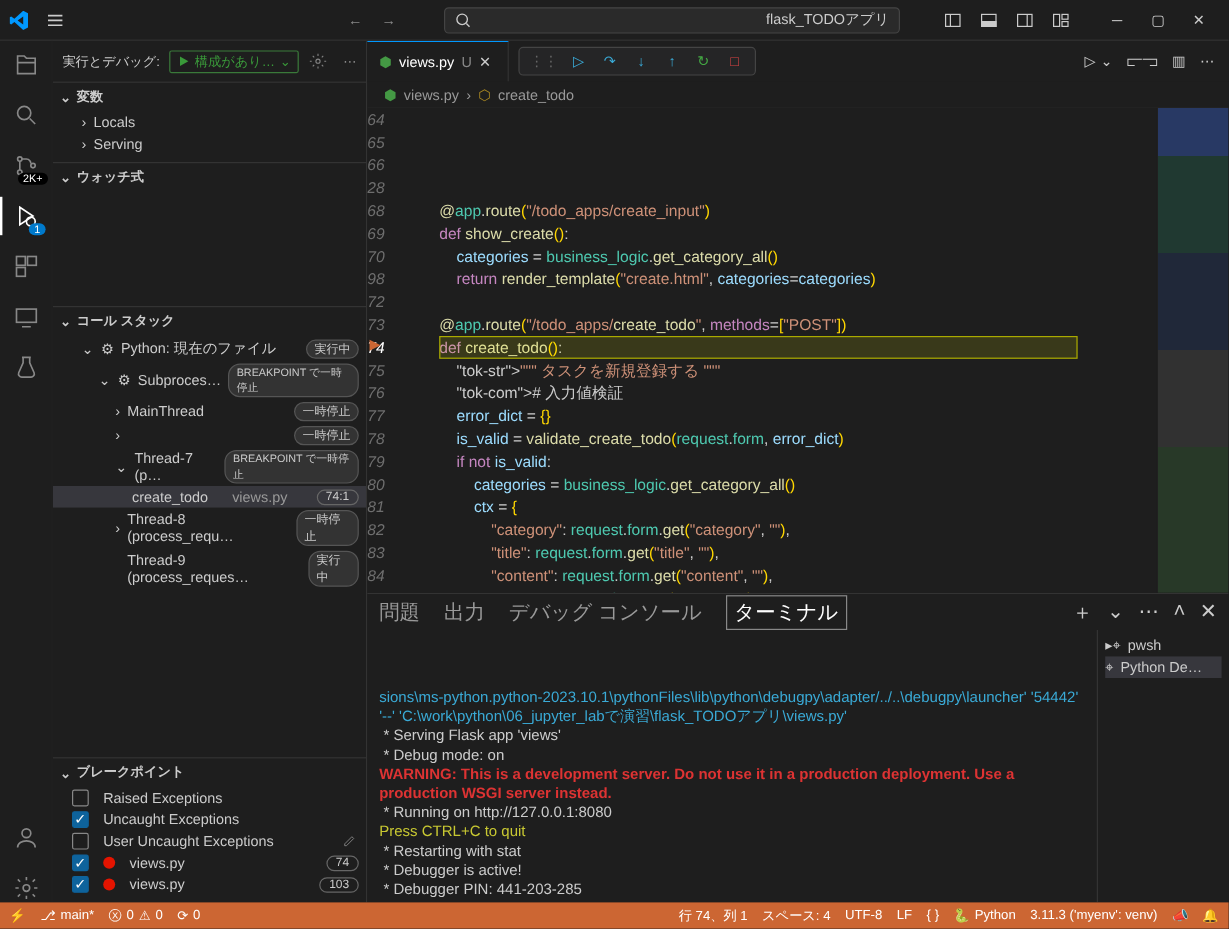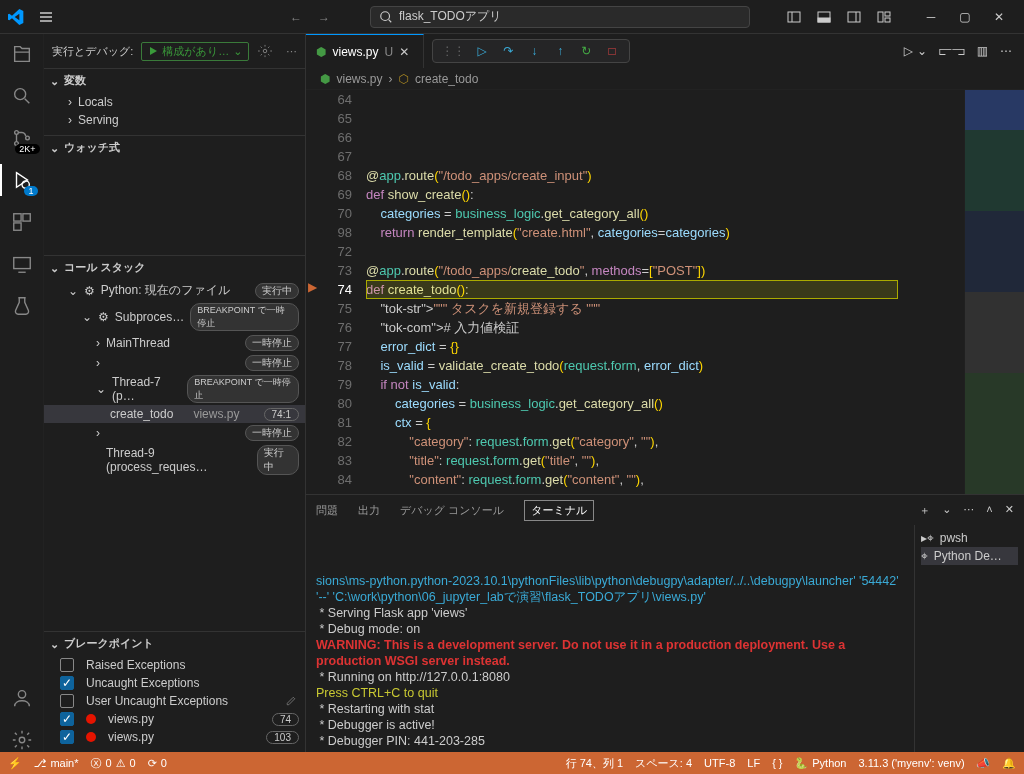--- a/index.html
+++ b/index.html
@@ -4,21 +4,21 @@
 <style>
 * { margin: 0; padding: 0; box-sizing: border-box; font-family: 'Segoe UI', 'Meiryo', sans-serif; }
 body { background: #1e1e1e; color: #ccc; width: 1024px; height: 774px; overflow: hidden; display: flex; flex-direction: column; font-size: 12px; }
 .title-bar { height: 34px; background: #1e1e1e; display: flex; align-items: center; padding: 0 8px; gap: 12px; border-bottom: 1px solid #333; }
 .title-left { display: flex; align-items: center; gap: 14px; }
 .vscode-logo { width: 16px; height: 16px; color: #0098ff; }
 .menu-icon { width: 16px; height: 16px; color: #ccc; cursor: pointer; }
 .nav-arrows { display: flex; gap: 8px; margin-left: 220px; }
 .nav-arrow { width: 20px; height: 20px; display:flex;align-items:center;justify-content:center; color: #888; cursor: pointer; }
 .search-center { flex: 1; display: flex; justify-content: center; }
-.search-box { width: 380px; height: 22px; background: #2a2a2a; border: 1px solid #444; border-radius: 4px; display: flex; align-items: center; padding: 0 8px; gap: 6px; color: #ccc; }
+.search-box { width: 380px; height: 22px; background: #2a2a2a; border: 1px solid #444; border-radius: 4px; display: flex; align-items: center; padding: 0 8px; gap: 6px; color: #ccc; justify-content: space-between; }
 .title-right { display: flex; gap: 14px; align-items: center; margin-left:auto; }
 .title-icon { width: 16px; height: 16px; color: #ccc; cursor: pointer; }
 .window-controls { display: flex; gap: 0; margin-left: 8px; }
 .win-ctrl { width: 34px; height: 28px; display: flex; align-items: center; justify-content: center; cursor: pointer; }
 
 .main-area { flex: 1; display: flex; overflow: hidden; }
 .activity-bar { width: 44px; background: #1e1e1e; display: flex; flex-direction: column; align-items: center; padding-top: 8px; gap: 18px; border-right: 1px solid #222;}
 .activity-item { width: 24px; height: 24px; display: flex; align-items: center; justify-content: center; color: #888; cursor: pointer; position: relative; }
 .activity-item.active { color: #fff; }
 .activity-item.active::before { content: ''; position: absolute; left: -10px; top: -4px; width: 2px; height: 32px; background: #fff; }
@@ -52,37 +52,37 @@
 .editor-tab { height: 34px; background: #1e1e1e; border-right: 1px solid #333; border-top: 1px solid #0098ff; display: flex; align-items: center; padding: 0 10px; gap: 6px; color: #fff; cursor: pointer; }
 .editor-tab .py-icon { color: #449944; }
 .tab-mod { color: #888; }
 .tab-close { width: 14px; height: 14px; color: #ccc; }
 .debug-toolbar { margin-left: 8px; display: flex; align-items: center; gap: 8px; padding: 2px 8px; border: 1px solid #444; border-radius: 4px; background: #252526;}
 .dbg-btn { width: 18px; height: 18px; display:flex;align-items:center;justify-content:center; cursor: pointer; }
 .dbg-handle { color: #666; }
 .tab-right { margin-left: auto; display: flex; gap: 12px; padding-right: 12px; color: #ccc; }
 .breadcrumb { height: 22px; display: flex; align-items: center; padding: 0 14px; gap: 6px; background: #1e1e1e; color: #999; font-size: 12px; border-bottom: 1px solid #222;}
 .code-editor { flex: 1; display: flex; overflow: hidden; background: #1e1e1e; font-family: Consolas, monospace; font-size: 13px; position: relative;}
-.gutter { width: 60px; text-align: right; color: #6e6e6e; padding-right: 14px; line-height: 19px; padding-top: 0; user-select:none;}
+.gutter { width: 60px; text-align: left; color: #6e6e6e; padding-right: 14px; line-height: 19px; padding-top: 0; user-select:none;font-style:italic;}
 .gutter .current { color: #fff; }
 .bp-col { position:absolute; left:0; top:0; width:14px;}
 .bp-mark { position:absolute; left:2px; color:#cc6633; font-size:12px;}
 .code-lines { flex: 1; line-height: 19px; white-space: pre; position: relative; }
 .hl-line { position: absolute; left: 0; right: 66px; height: 19px; background: rgba(255,255,0,0.12); border: 1px solid #aaaa00; box-sizing: border-box; pointer-events: none; }
 .minimap { width: 60px; background: #1e1e1e; border-left: 1px solid #222; opacity: 0.5; background-image: linear-gradient(#3355aa 0 10%, #225544 10% 30%, #223355 30% 50%, #444 50% 70%, #335533 70% 100%); }
 .tok-kw { color: #c586c0; }
 .tok-dec { color: #dcdcaa; }
 .tok-fn { color: #dcdcaa; }
 .tok-str { color: #ce9178; }
 .tok-var { color: #9cdcfe; }
 .tok-cls { color: #4ec9b0; }
 .tok-punct { color: #ffd700; }
 
 .panel-area { height: 258px; background: #1e1e1e; border-top: 1px solid #333; display: flex; flex-direction: column; }
-.panel-tabs { height: 30px; display: flex; align-items: center; padding: 0 10px; gap: 20px; font-size: 11px; }
+.panel-tabs { height: 30px; display: flex; align-items: center; padding: 0 10px; gap: 20px; font-size: 17px; }
 .panel-tab { cursor: pointer; color: #999; padding: 3px 0; }
 .panel-tab.active2 { color: #fff; border: 1px solid #888; padding: 2px 6px;}
 .panel-right-icons { margin-left: auto; display: flex; gap: 12px; color: #ccc; }
 .panel-content { flex: 1; display: flex; overflow: hidden; }
 .terminal { flex: 1; padding: 4px 10px; font-family: Consolas, monospace; font-size: 12.5px; line-height: 16px; white-space: pre-wrap; overflow: hidden; }
 .term-cyan { color: #3aaad6; margin-top: 44px; }
 .term-white { color: #ccc; }
 .term-red { color: #dd3333; font-weight: bold; }
 .term-yellow { color: #c8c832; }
 .term-list { width: 110px; border-left: 1px solid #333; padding: 4px 6px; font-size: 12px; }
@@ -283,20 +283,21 @@
             <span>Thread-7 (p…</span>
             <span class="badge paused">BREAKPOINT で一時停止</span>
           </div>
         <div class="tree-item tree-item-l4 selected">
             <span>create_todo</span>
             <span style="margin-left:auto;margin-right:4px;color:#999">views.py</span>
             <span class="count-badge">74:1</span>
           </div>
         <div class="tree-item tree-item-l3">
             <span>›</span>
+            <span>Thread-8 (process_requ…</span>
             <span class="badge">一時停止</span>
           </div>
         <div class="tree-item tree-item-l3">
             <span style="opacity:0">›</span>
             <span>Thread-9 (process_reques…</span>
             <span class="badge">実行中</span>
           </div>
       </div>
     </div>
 
@@ -370,21 +371,21 @@
       <span>create_todo</span>
     </div>
     <div class="code-editor">
       <div class="bp-col">
           <div class="bp-mark" style="top:190px;">▶</div>
         </div>
       <div class="gutter" id="gutter">
           <div>64</div>
           <div>65</div>
           <div>66</div>
-          <div>67</div>
+          <div>28</div>
           <div>68</div>
           <div>69</div>
           <div>70</div>
           <div>98</div>
           <div>72</div>
           <div>73</div>
           <div class="current">74</div>
           <div>75</div>
           <div>76</div>
           <div>77</div>

